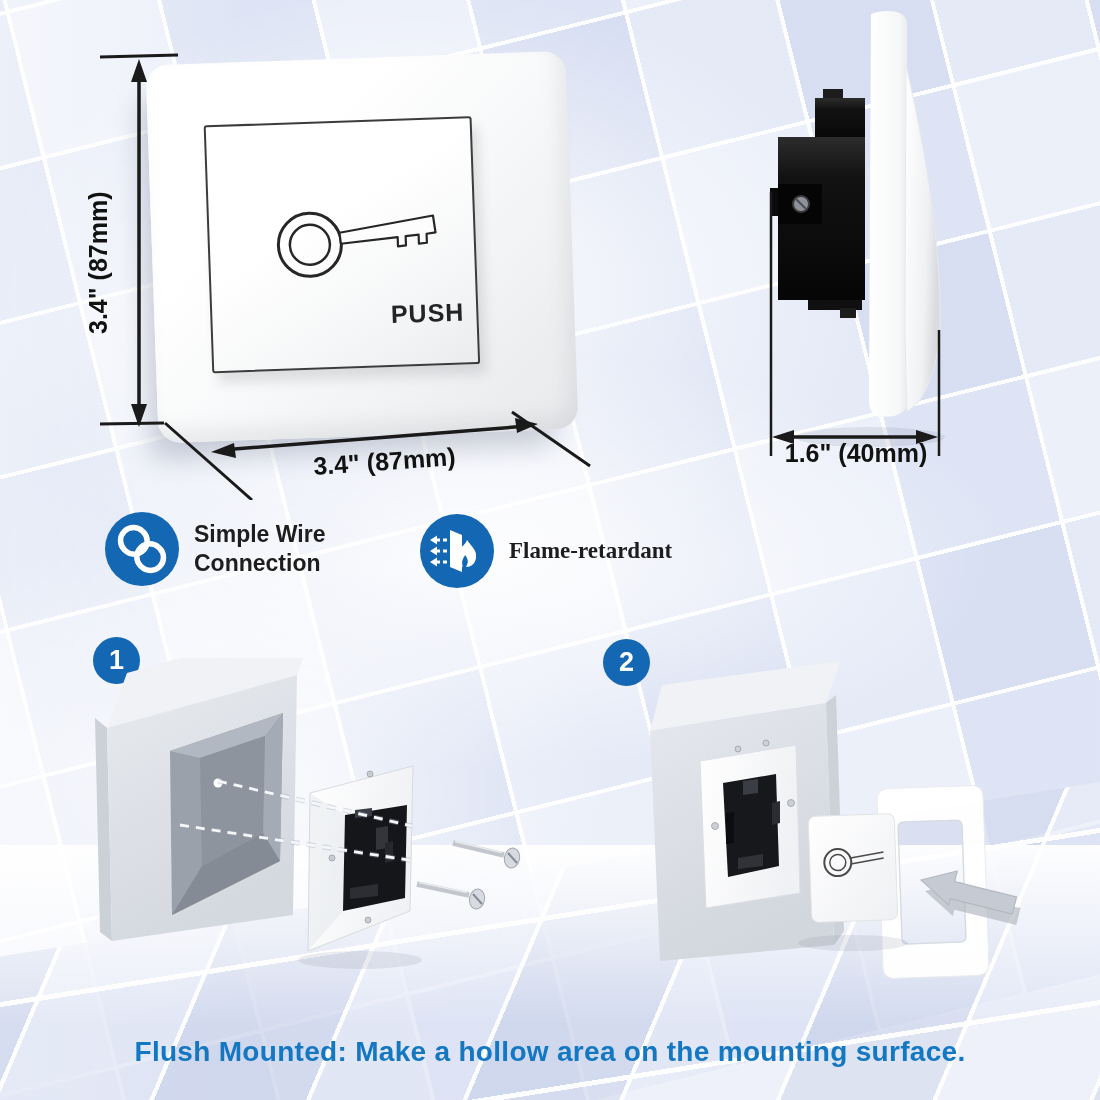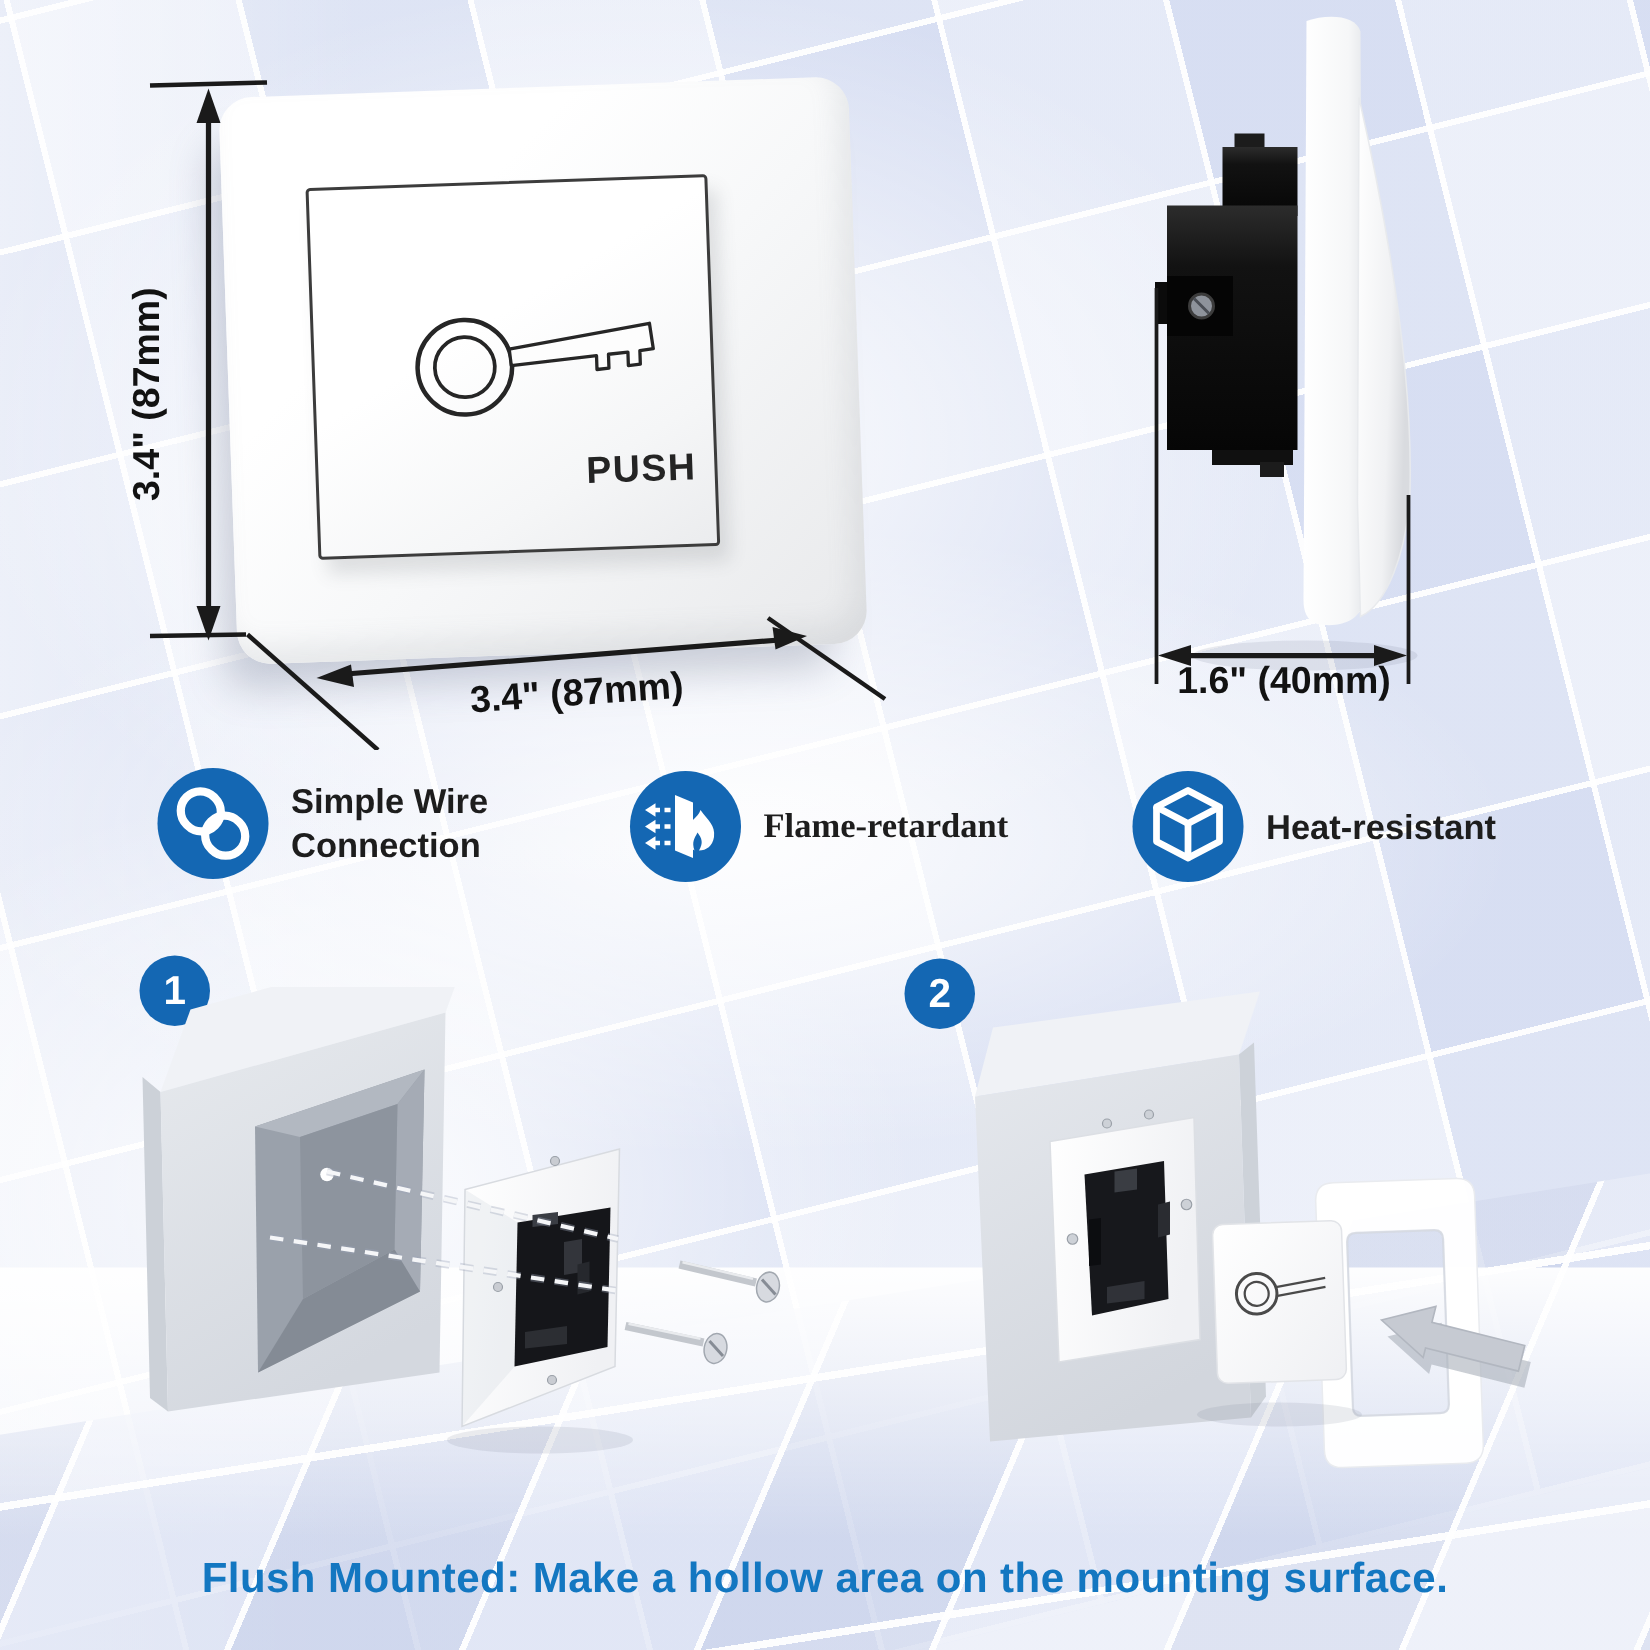--- a/index.html
+++ b/index.html
@@ -182,32 +182,20 @@
           <g fill="#fff">
             <polygon points="10,26 17,21.5 17,30.5"></polygon>
             <polygon points="10,37 17,32.5 17,41.5"></polygon>
             <polygon points="10,48 17,43.5 17,52.5"></polygon>
           </g>
         </svg>
       </div>
       <div class="feat-label">Flame-retardant</div>
     </div>
 
-    <div class="feature f3">
-      <div class="feat-icon" style="background: rgb(20, 103, 179);">
-        <svg width="74" height="74" viewBox="0 0 74 74">
-          <g stroke="#fff" stroke-width="4.5" fill="none" stroke-linejoin="round">
-            <polygon points="37,13 58,24 37,35 16,24"></polygon>
-            <path d="M16,24 L16,47 L37,58 L37,35"></path>
-            <path d="M58,24 L58,47 L37,58"></path>
-          </g>
-        </svg>
-      </div>
-      <div class="feat-label">Heat-resistant</div>
-    </div>
 
     <div class="badge b1" style="background: rgb(20, 103, 179);">
       <span>1</span>
     </div>
     <svg class="step-svg" style="left:80px;top:658px;" width="500" height="325" viewBox="0 0 500 325">
       <defs>
         <linearGradient id="wallface" x1="0" y1="0" x2="0.4" y2="1">
           <stop offset="0" stop-color="#e7eaee"></stop>
             <stop offset="1" stop-color="#d4d8df"></stop>
         </linearGradient>

